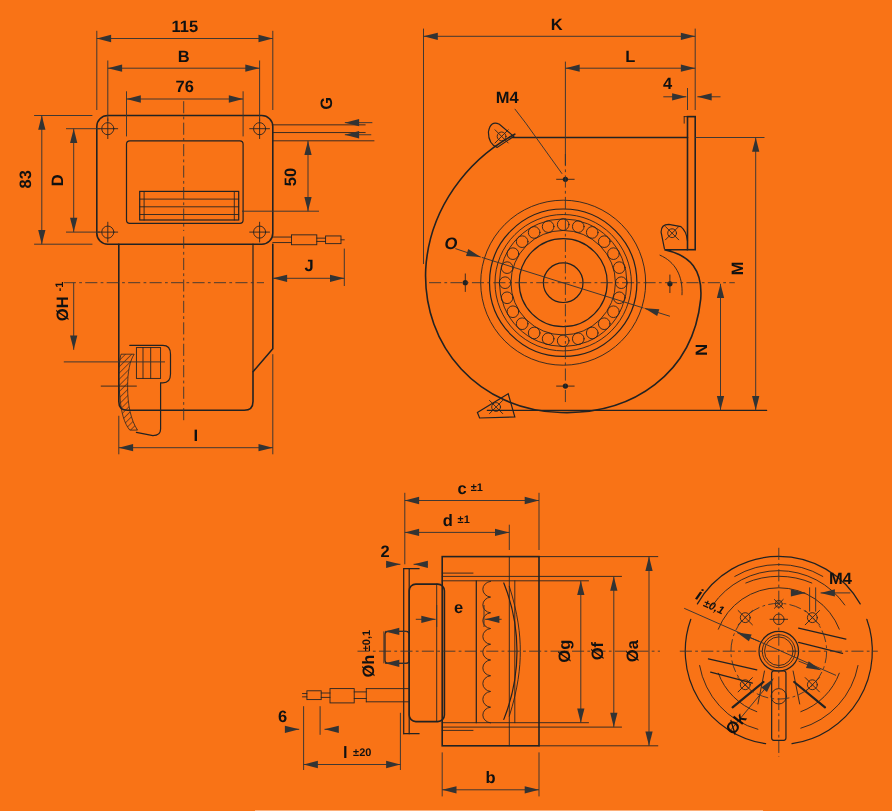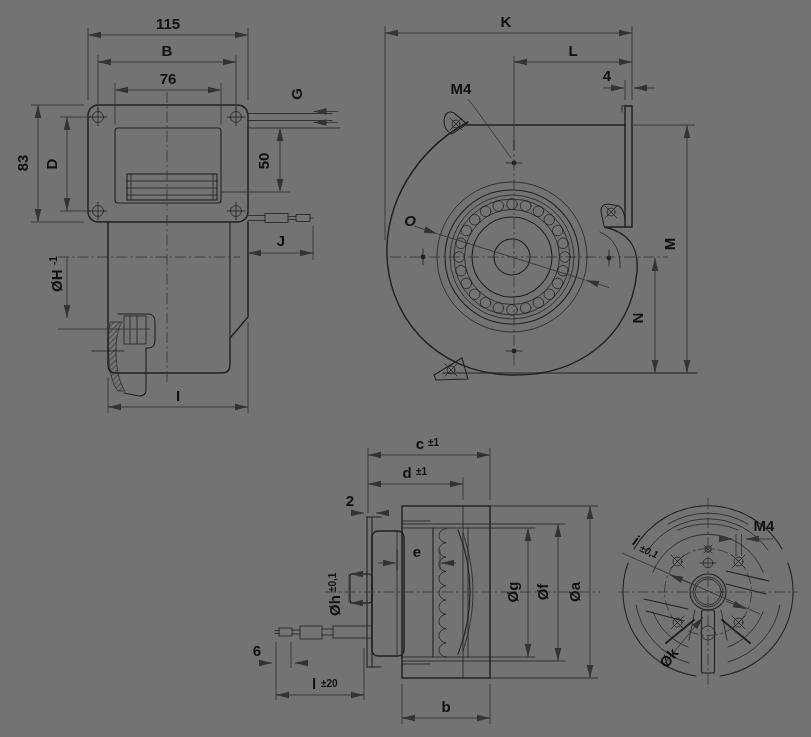--- a/index.html
+++ b/index.html
@@ -1,16 +1,16 @@
 <!DOCTYPE html>
 <html><head>
 <meta charset="utf-8">
 <style>
   html,body{margin:0;padding:0;background:#fff;}
-  .page{width:811px;height:737px;background:#737373;position:relative;font-family:"Liberation Sans",sans-serif;}
+  .page{width:811px;height:737px;background:#f97316;position:relative;font-family:"Liberation Sans",sans-serif;}
   svg text{font-family:"Liberation Sans",sans-serif;font-weight:bold;fill:#111111;}
   .lb{font-size:15px;}
   .lbs{font-size:10px;}
   .it{font-style:italic;}
   .s{stroke:#222222;fill:none;stroke-linecap:round;}
   .w14{stroke-width:1.45;}
   .w11{stroke-width:1.1;}
   .w08{stroke-width:0.8;}
   .dm{stroke:#333333;stroke-width:0.85;fill:none;}
   .cl{stroke:#333333;stroke-width:0.8;stroke-dasharray:11 3 2.5 3;fill:none;}

